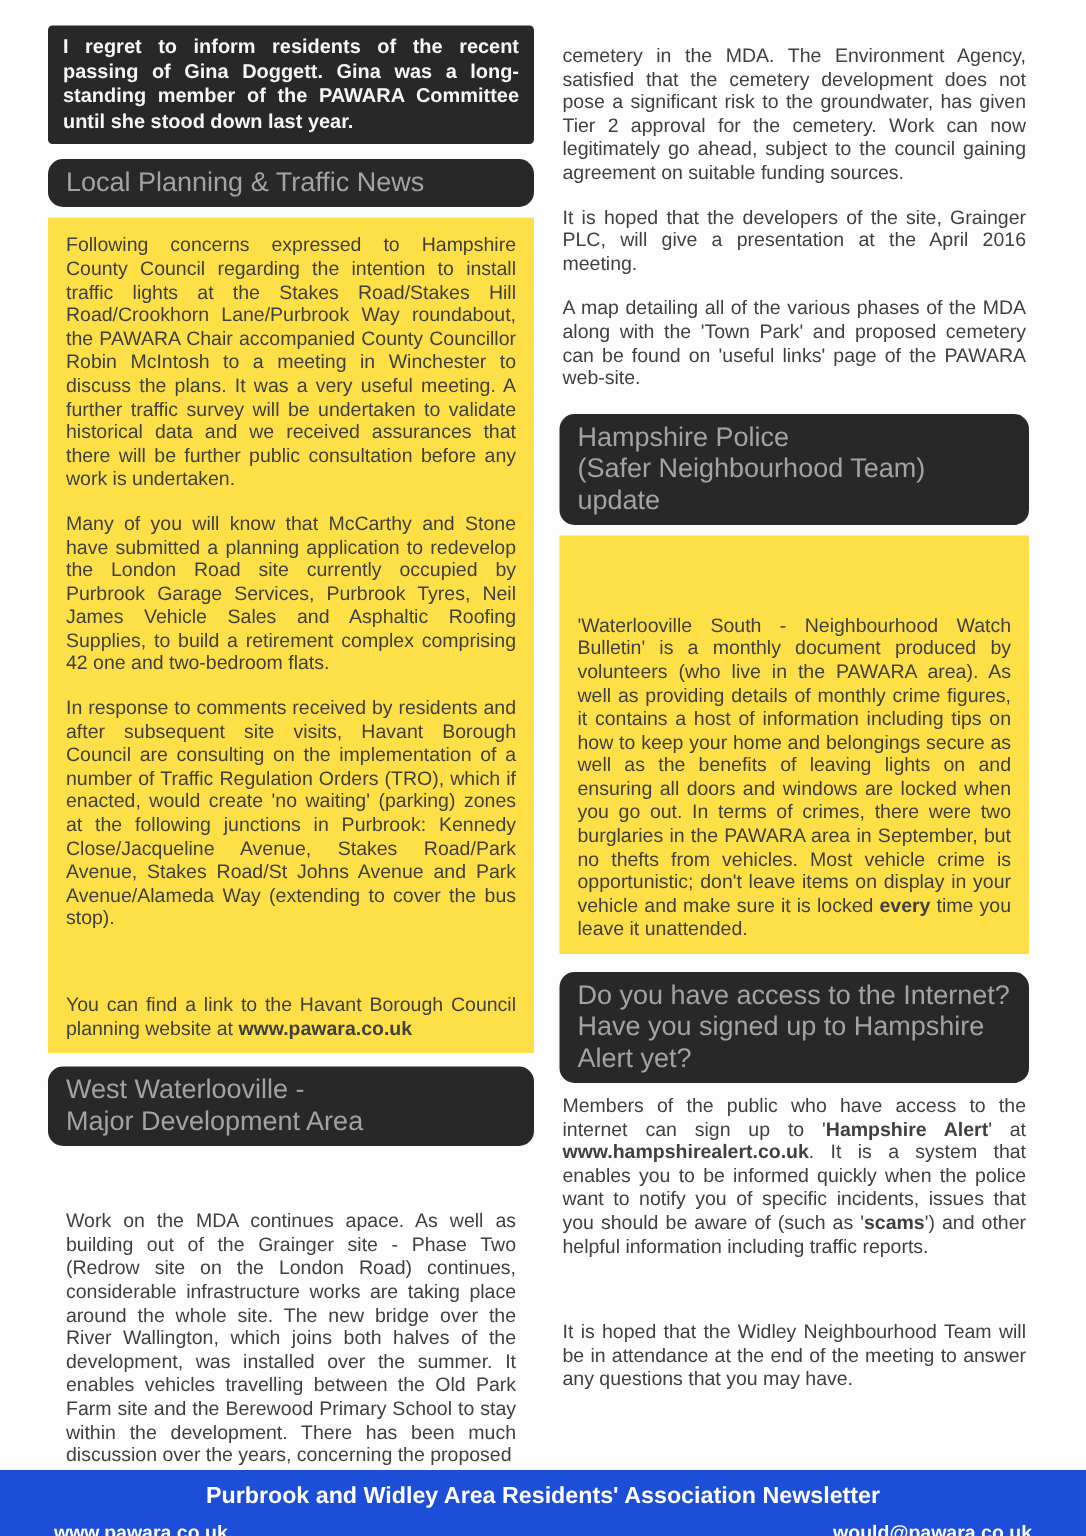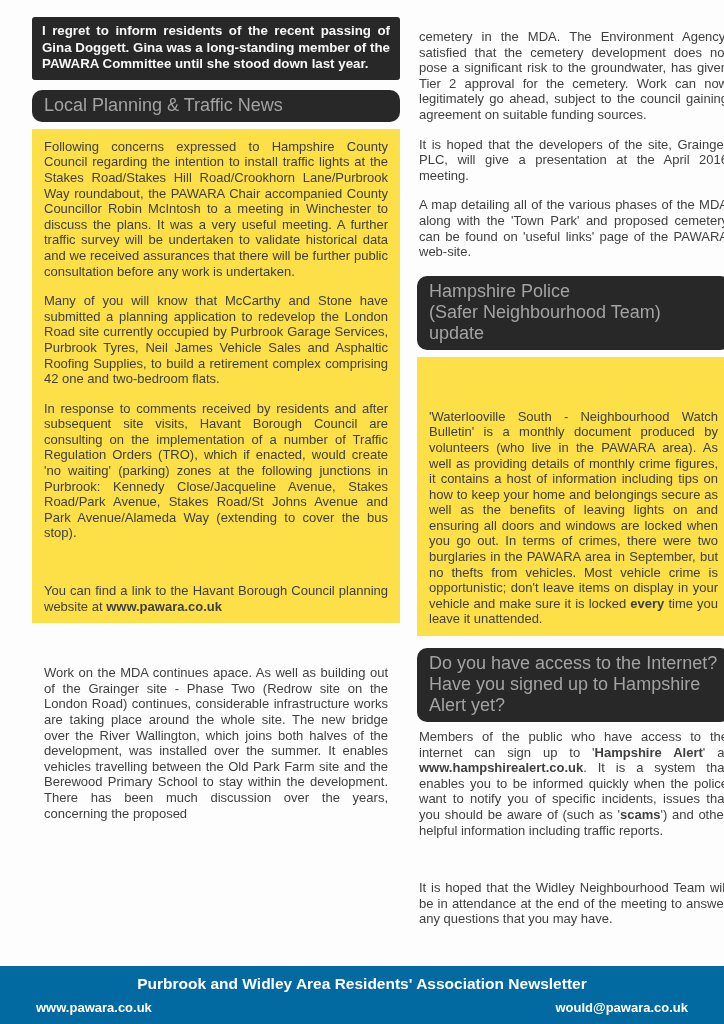--- a/index.html
+++ b/index.html
@@ -10,21 +10,21 @@
     color: #3f3f3f;
     position: relative;
     overflow: hidden;
   }
   .columns {
     display: flex;
     gap: 17px;
     padding: 17px 38px 0 32px;
     box-sizing: border-box;
   }
-  .col-left  { width: 368px; flex: none; }
+  .col-left  { width: 324px; flex: none; }
   .col-right { width: 313px; flex: none; }
 
   .intro-box {
     background: #282828;
     color: #f7f7f7;
     font-weight: bold;
     font-size: 13.3px;
     line-height: 16.6px;
     text-align: justify;
     padding: 6px 10px 7px;
@@ -54,22 +54,22 @@
   }
   p.body-par:last-child { margin-bottom: 0; margin-top: 42px; }
   .plain { padding: 0 2px; }
   .col-left .plain { padding: 0 12px; }
   .mt { margin-top: 12px; }
   .b { font-weight: bold; }
 
   .footer {
     position: absolute;
     left: 0; right: 0; bottom: 0;
-    height: 58px;
-    background: #0369a1;
+    height: 44px;
+    background: #1d4ed8;
     color: #ffffff;
   }
   .footer-title {
     text-align: center;
     font-weight: bold;
     font-size: 15.5px;
     padding-top: 9px;
   }
   .footer-links {
     display: flex;
@@ -94,20 +94,24 @@
       <span>Local Planning &amp; Traffic News</span>
     </div>
 
     <div class="panel">
       <p class="body-par">Following concerns expressed to Hampshire County Council regarding the intention to install traffic lights at the Stakes Road/Stakes Hill Road/Crookhorn Lane/Purbrook Way roundabout, the PAWARA Chair accompanied County Councillor Robin McIntosh to a meeting in Winchester to discuss the plans.  It was a very useful meeting. A further traffic survey will be undertaken to validate historical data and we received assurances that there will be further public consultation before any work is undertaken.</p>
       <p class="body-par">Many of you will know that McCarthy and Stone have submitted a planning application to redevelop the London Road site currently occupied by Purbrook Garage Services, Purbrook Tyres, Neil James Vehicle Sales and Asphaltic Roofing Supplies, to build a retirement complex comprising 42 one and two-bedroom flats.</p>
       <p class="body-par">In response to comments received by residents and after subsequent site visits, Havant Borough Council are consulting on the implementation of a number of Traffic Regulation Orders (TRO), which if enacted, would create 'no waiting' (parking) zones at the following junctions in Purbrook:  Kennedy Close/Jacqueline Avenue, Stakes Road/Park Avenue, Stakes Road/St Johns Avenue and Park Avenue/Alameda Way (extending to cover the bus stop).</p>
       <p class="body-par"><span>You can find a link to the Havant Borough Council planning website at </span><span class="b">www.pawara.co.uk</span></p>
     </div>
 
+    <div class="hdr">
+      <div>West Waterlooville -</div>
+      <div>Major Development Area</div>
+    </div>
 
     <p class="body-par plain mt">Work on the MDA continues apace.  As well as building out of the Grainger site - Phase Two (Redrow site on the London Road) continues, considerable infrastructure works are taking place around the whole site.  The new bridge over the River Wallington, which joins both halves of the development, was installed over the summer.  It enables vehicles travelling between the Old Park Farm site and the Berewood Primary School to stay within the development.  There has been much discussion over the years, concerning the proposed</p>
 
   </div>
 
   <div class="col-right">
 
     <p class="body-par plain" style="margin-top:12px">cemetery in the MDA.  The Environment Agency, satisfied that the cemetery development does not pose a significant risk to the groundwater, has given Tier 2 approval for the cemetery.  Work can now legitimately go ahead, subject to the council gaining agreement on suitable funding sources.</p>
     <p class="body-par plain">It is hoped that the developers of the site, Grainger PLC, will give a presentation at the April 2016 meeting.</p>
     <p class="body-par plain">A map detailing all of the various phases of the MDA along with the 'Town Park' and proposed cemetery can be found on 'useful links' page of the PAWARA web-site.</p>

